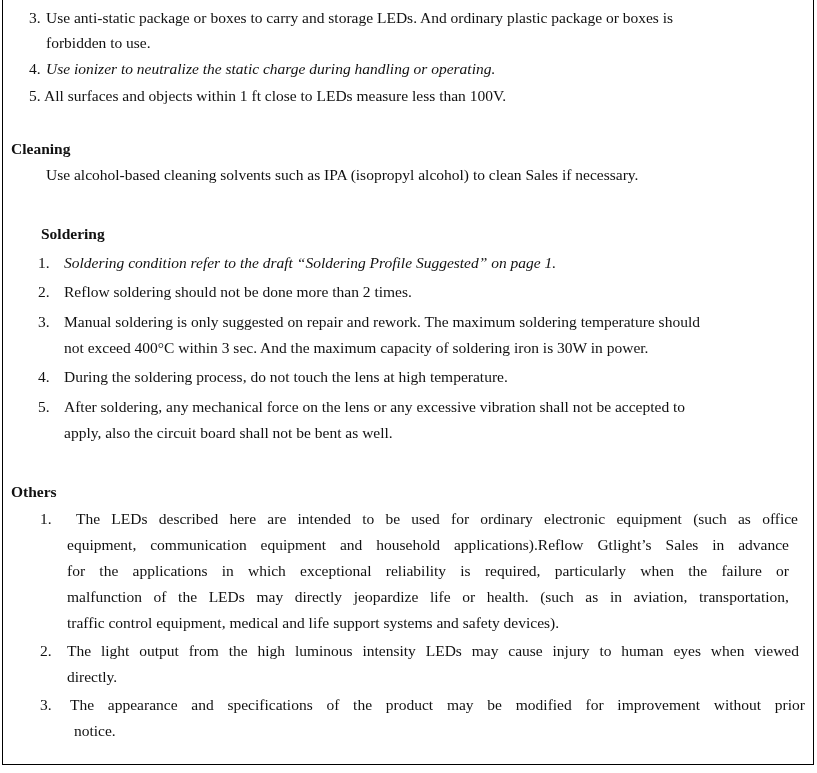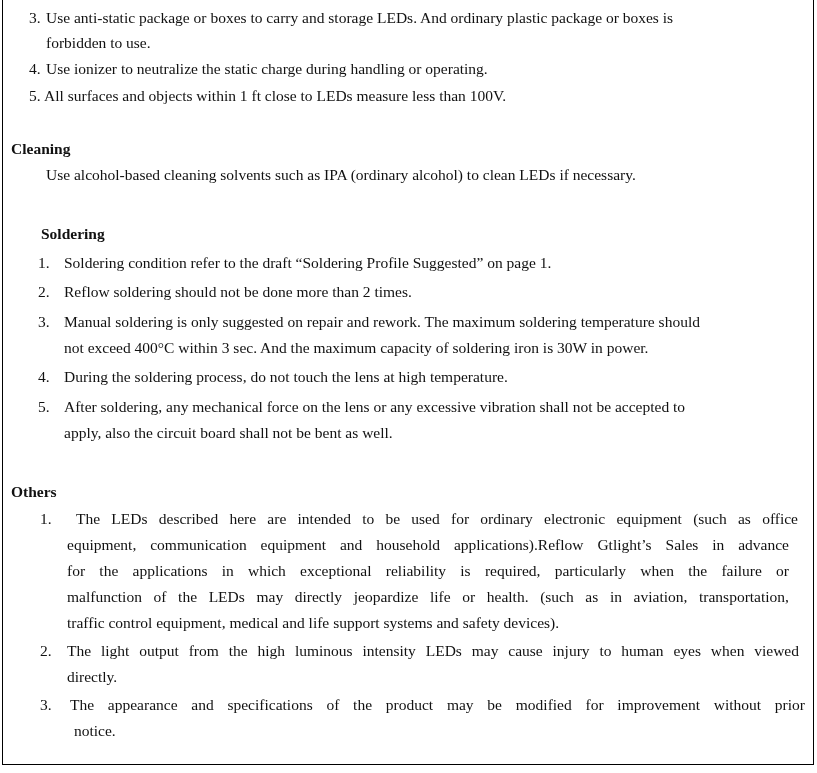--- a/index.html
+++ b/index.html
@@ -15,33 +15,33 @@
 <body>
 
 <div class="frame"></div>
 
 <div>
   <div class="line" style="left:29px;top:8px;">3.</div>
   <div class="line" style="left:46px;top:8px;">Use anti-static package or boxes to carry and storage LEDs. And ordinary plastic package or boxes is</div>
   <div class="line" style="left:46px;top:33px;">forbidden to use.</div>
 
   <div class="line" style="left:29px;top:59px;">4.</div>
-  <div class="line" style="left:46px;top:59px;">Use ionizer to neutralize the static charge during handling or operating.</div>
+  <div class="line" style="left:46px;top:59px;font-style:italic;">Use ionizer to neutralize the static charge during handling or operating.</div>
 
   <div class="line" style="left:29px;top:86px;">5.</div>
   <div class="line" style="left:44px;top:86px;">All surfaces and objects within 1 ft close to LEDs measure less than 100V.</div>
 </div>
 
 <div class="line heading" style="left:11px;top:139px;">Cleaning</div>
-<div class="line" style="left:46px;top:165px;">Use alcohol-based cleaning solvents such as IPA (ordinary alcohol) to clean LEDs if necessary.</div>
+<div class="line" style="left:46px;top:165px;">Use alcohol-based cleaning solvents such as IPA (isopropyl alcohol) to clean Sales if necessary.</div>
 
 <div class="line heading" style="left:11px;top:224px;margin-left:30px;">Soldering</div>
 <div>
   <div class="line" style="left:38px;top:253px;">1.</div>
-  <div class="line" style="left:64px;top:253px;">Soldering condition refer to the draft “Soldering Profile Suggested” on page 1.</div>
+  <div class="line" style="left:64px;top:253px;font-style:italic;">Soldering condition refer to the draft “Soldering Profile Suggested” on page 1.</div>
 
   <div class="line" style="left:38px;top:282px;">2.</div>
   <div class="line" style="left:64px;top:282px;">Reflow soldering should not be done more than 2 times.</div>
 
   <div class="line" style="left:38px;top:312px;">3.</div>
   <div class="line" style="left:64px;top:312px;">Manual soldering is only suggested on repair and rework. The maximum soldering temperature should</div>
   <div class="line" style="left:64px;top:338px;">not exceed 400°C within 3 sec. And the maximum capacity of soldering iron is 30W in power.</div>
 
   <div class="line" style="left:38px;top:367px;">4.</div>
   <div class="line" style="left:64px;top:367px;">During the soldering process, do not touch the lens at high temperature.</div>

